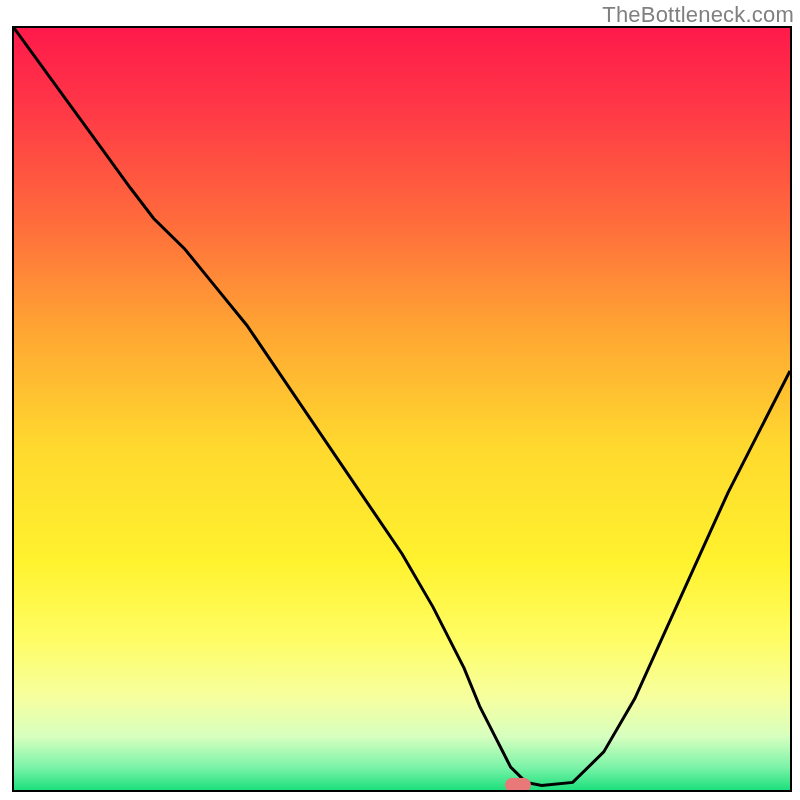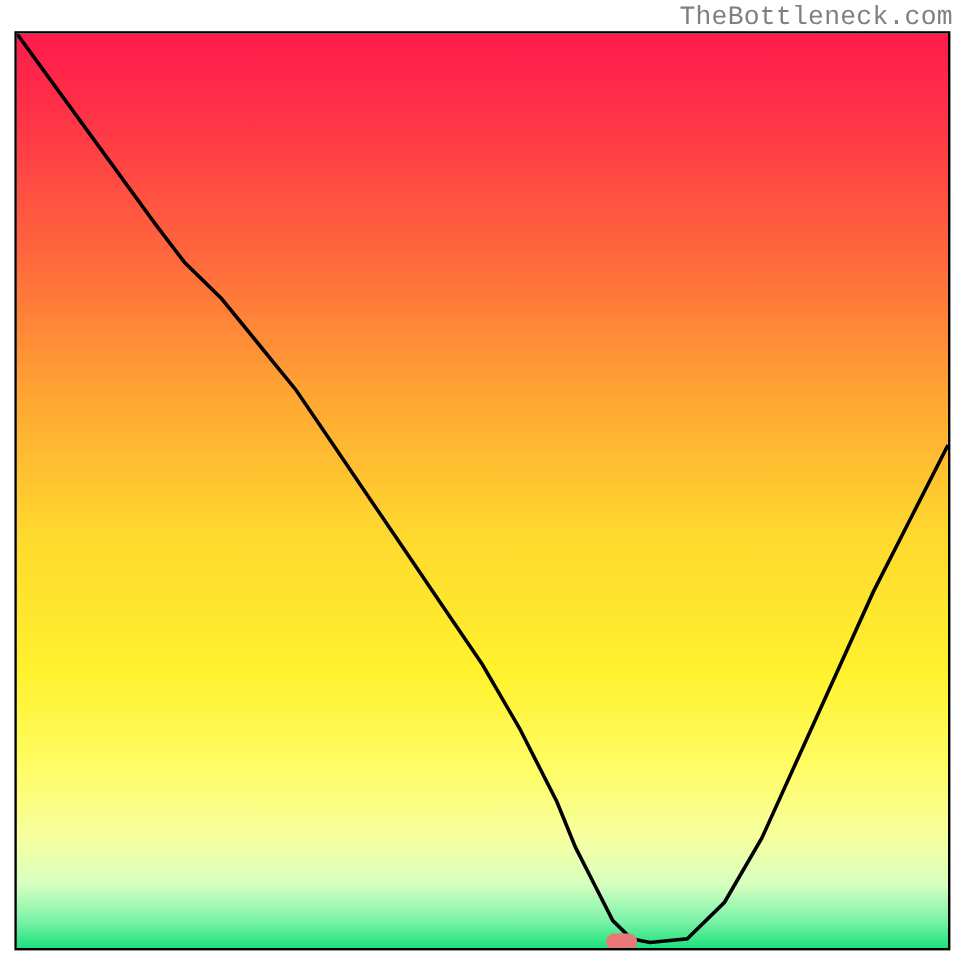--- a/index.html
+++ b/index.html
@@ -8,21 +8,20 @@
     width: 800px;
     height: 800px;
     overflow: hidden;
     background: #fff;
     font-family: Arial, Helvetica, sans-serif;
   }
   .stage {
     position: relative;
     width: 800px;
     height: 800px;
-    font-family: Liberation Mono, monospace;
   }
   .watermark {
     position: absolute;
     top: 2px;
     right: 6px;
     font-size: 22px;
     color: #808080;
     font-weight: 400;
     letter-spacing: 0.2px;
     z-index: 30;

